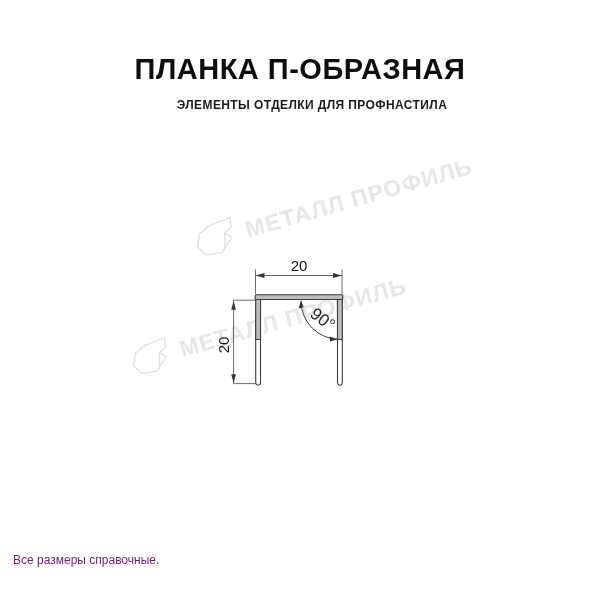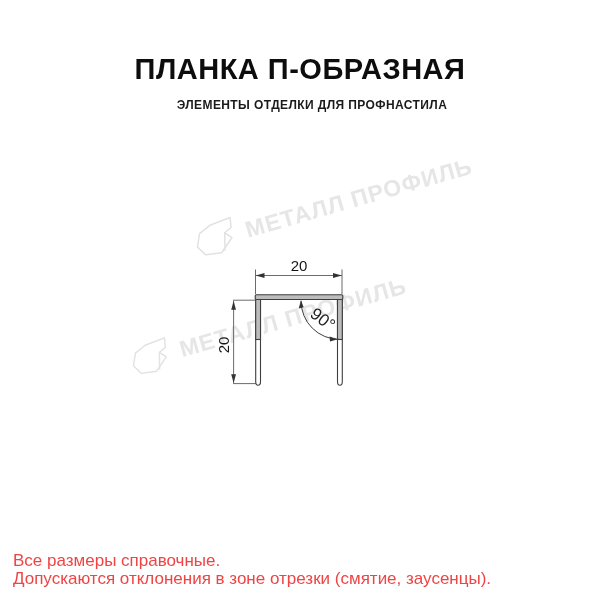--- a/index.html
+++ b/index.html
@@ -34,21 +34,21 @@
   .wm-bottom { left:130px; top:347px; }
 
   
   .drawing { position:absolute; left:200px; top:248px; z-index:2; }
   .dim-text { font-family:"Liberation Sans", sans-serif; font-size:15px; fill:#151515; }
   .angle-text { font-family:"Liberation Sans", sans-serif; font-size:17px; fill:#222; }
 
   
   .footer {
     position:absolute; left:13px; top:552px; z-index:3;
-    font-size:17px; line-height:17.5px; color:#ef4444;
+    font-size:12px; line-height:17.5px; color:#701a75;
   }
 </style>
 </head>
 <body>
 
 <div class="page">
 
   <div class="header">
     <div class="title">
       <div>ПЛАНКА П-ОБРАЗНАЯ</div>
@@ -103,16 +103,15 @@
     <g>
       <path d="M301,300.8 A38.5,38.5 0 0 0 339.6,339.4" fill="none" stroke="#3f3f3f" stroke-width="1"></path>
       <path d="M301,300.3 L298.7,308.5 L303.6,307.3 Z" fill="#333"></path>
       <path d="M337.8,339.2 L329.6,336.6 L330,341.6 Z" fill="#333"></path>
       <text class="angle-text" x="322.5" y="324.8" text-anchor="middle" transform="rotate(37 322.5 319.5)">90°</text>
     </g>
   </svg>
 
   <div class="footer">
     <div>Все размеры справочные.</div>
-    <div>Допускаются отклонения в зоне отрезки (смятие, заусенцы).</div>
   </div>
 
 </div>
 
 </body></html>

